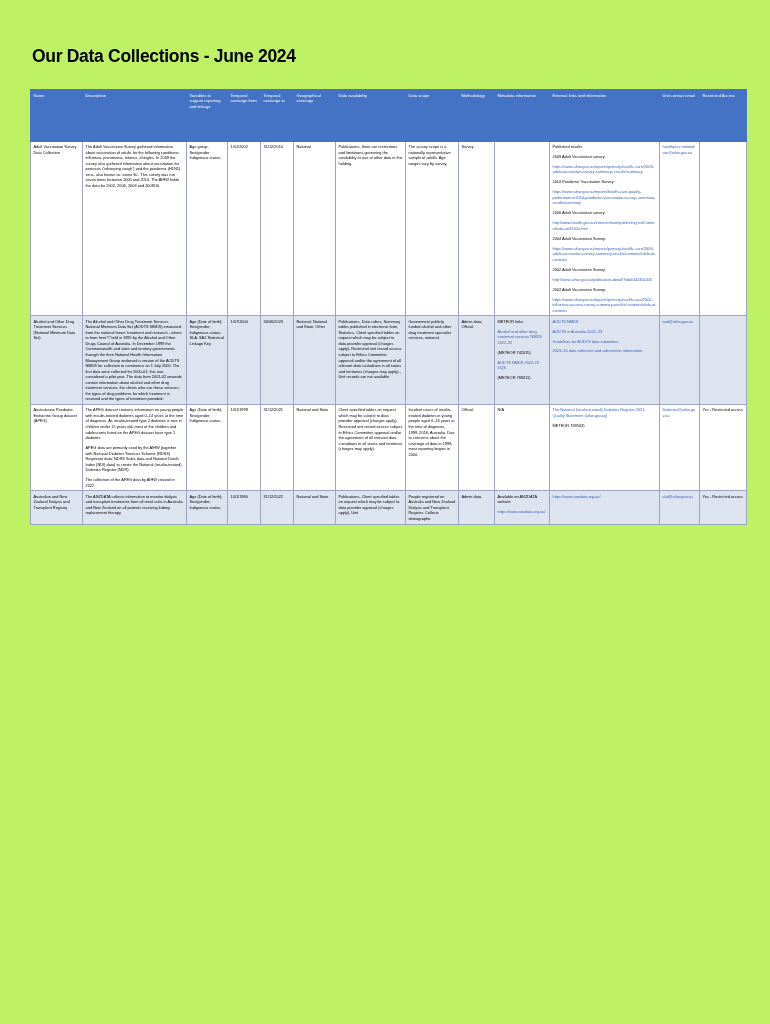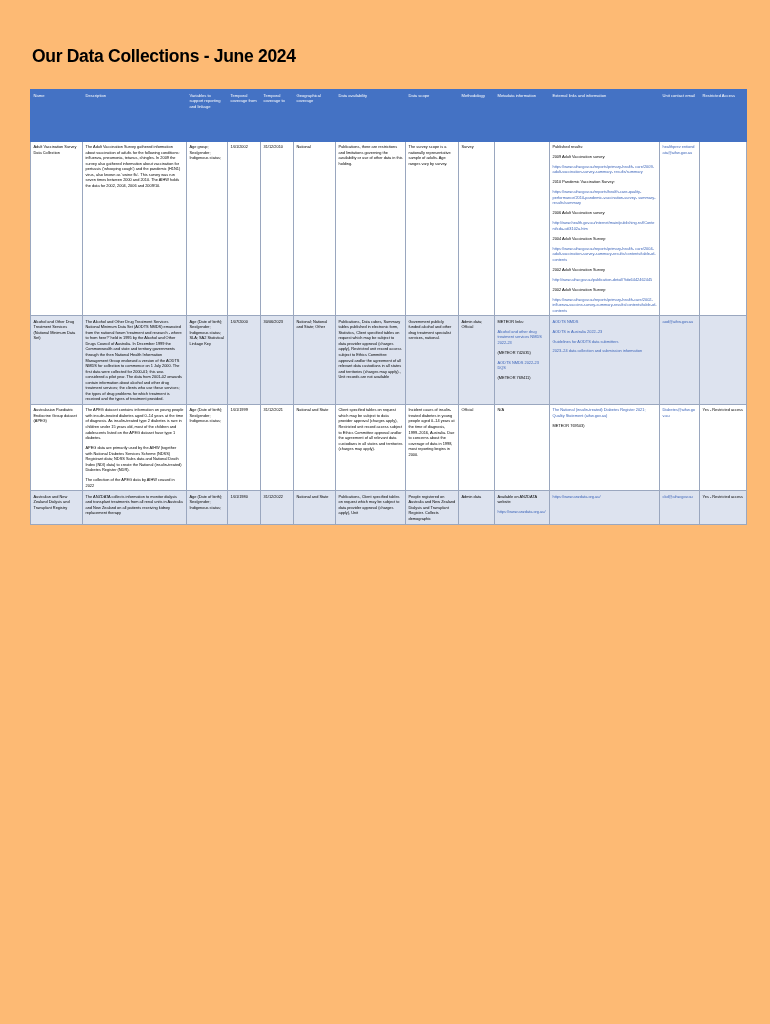--- a/index.html
+++ b/index.html
@@ -14,21 +14,21 @@
     font-family: "Liberation Sans", sans-serif;
     color: #000000;
     overflow: hidden;
   }
   .page {
     position: relative;
     width: 770px;
     height: 1024px;
     box-sizing: border-box;
     padding: 46px 22px 0 30px;
-    background: #fdba74;
+    background: #bef264;
   }
   .page-title {
     font-size: 17.5px;
     font-weight: bold;
     letter-spacing: -0.3px;
     color: #000000;
     margin: 0 0 22px 2px;
     font-family: "Liberation Sans", sans-serif;
   }
   table.collections {

